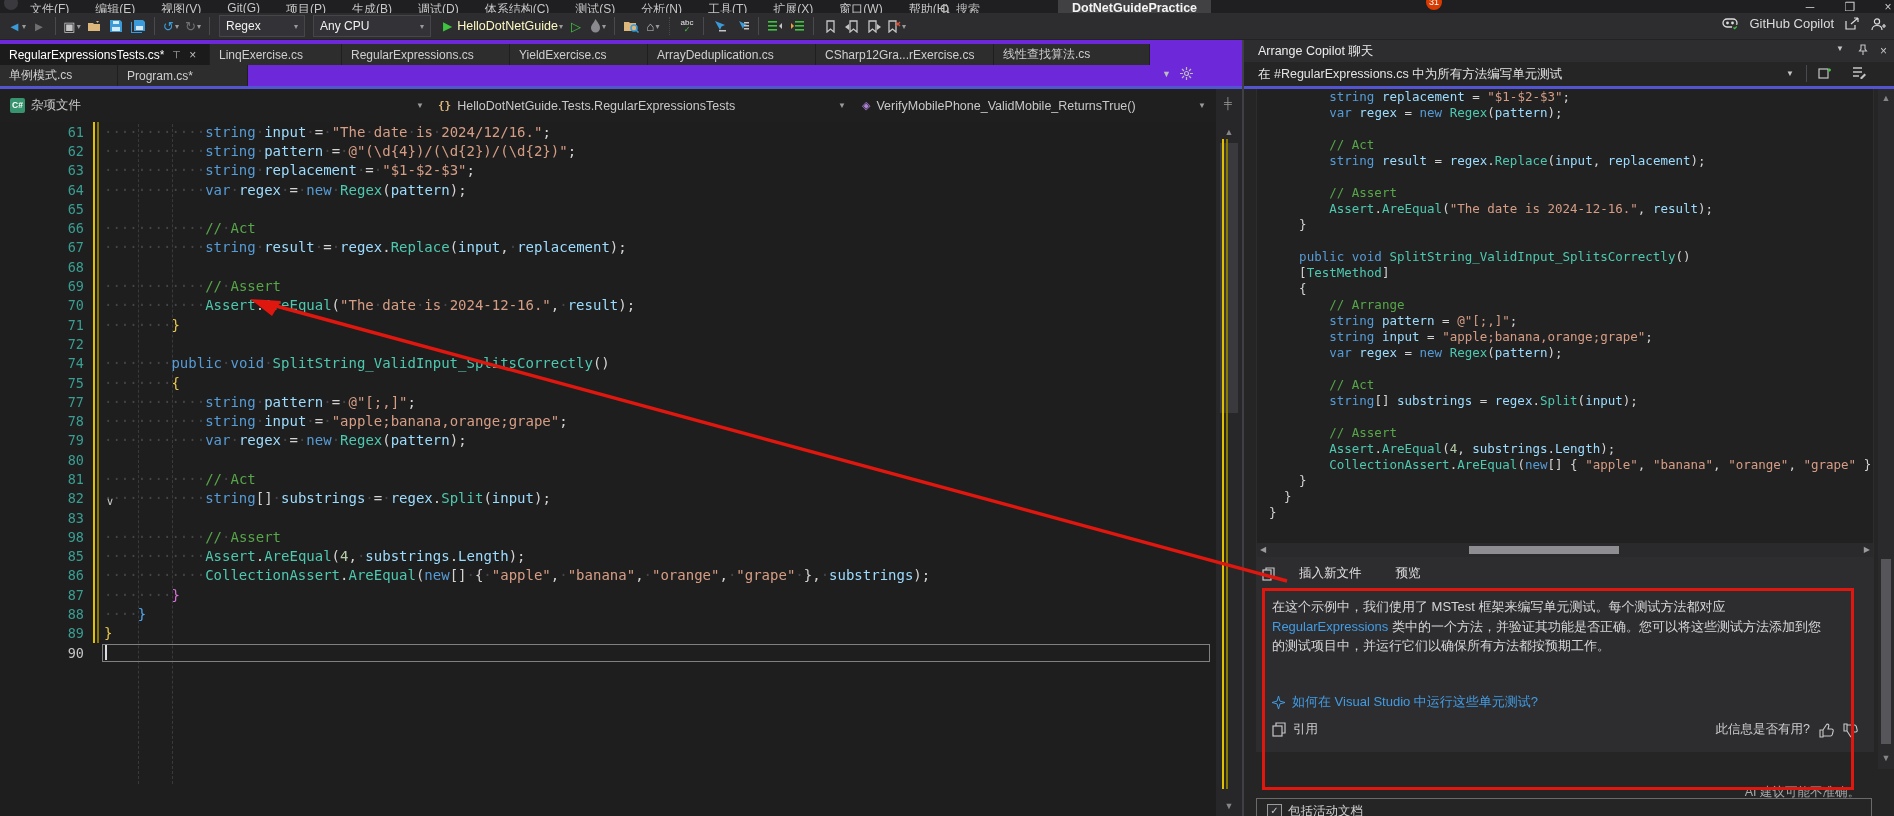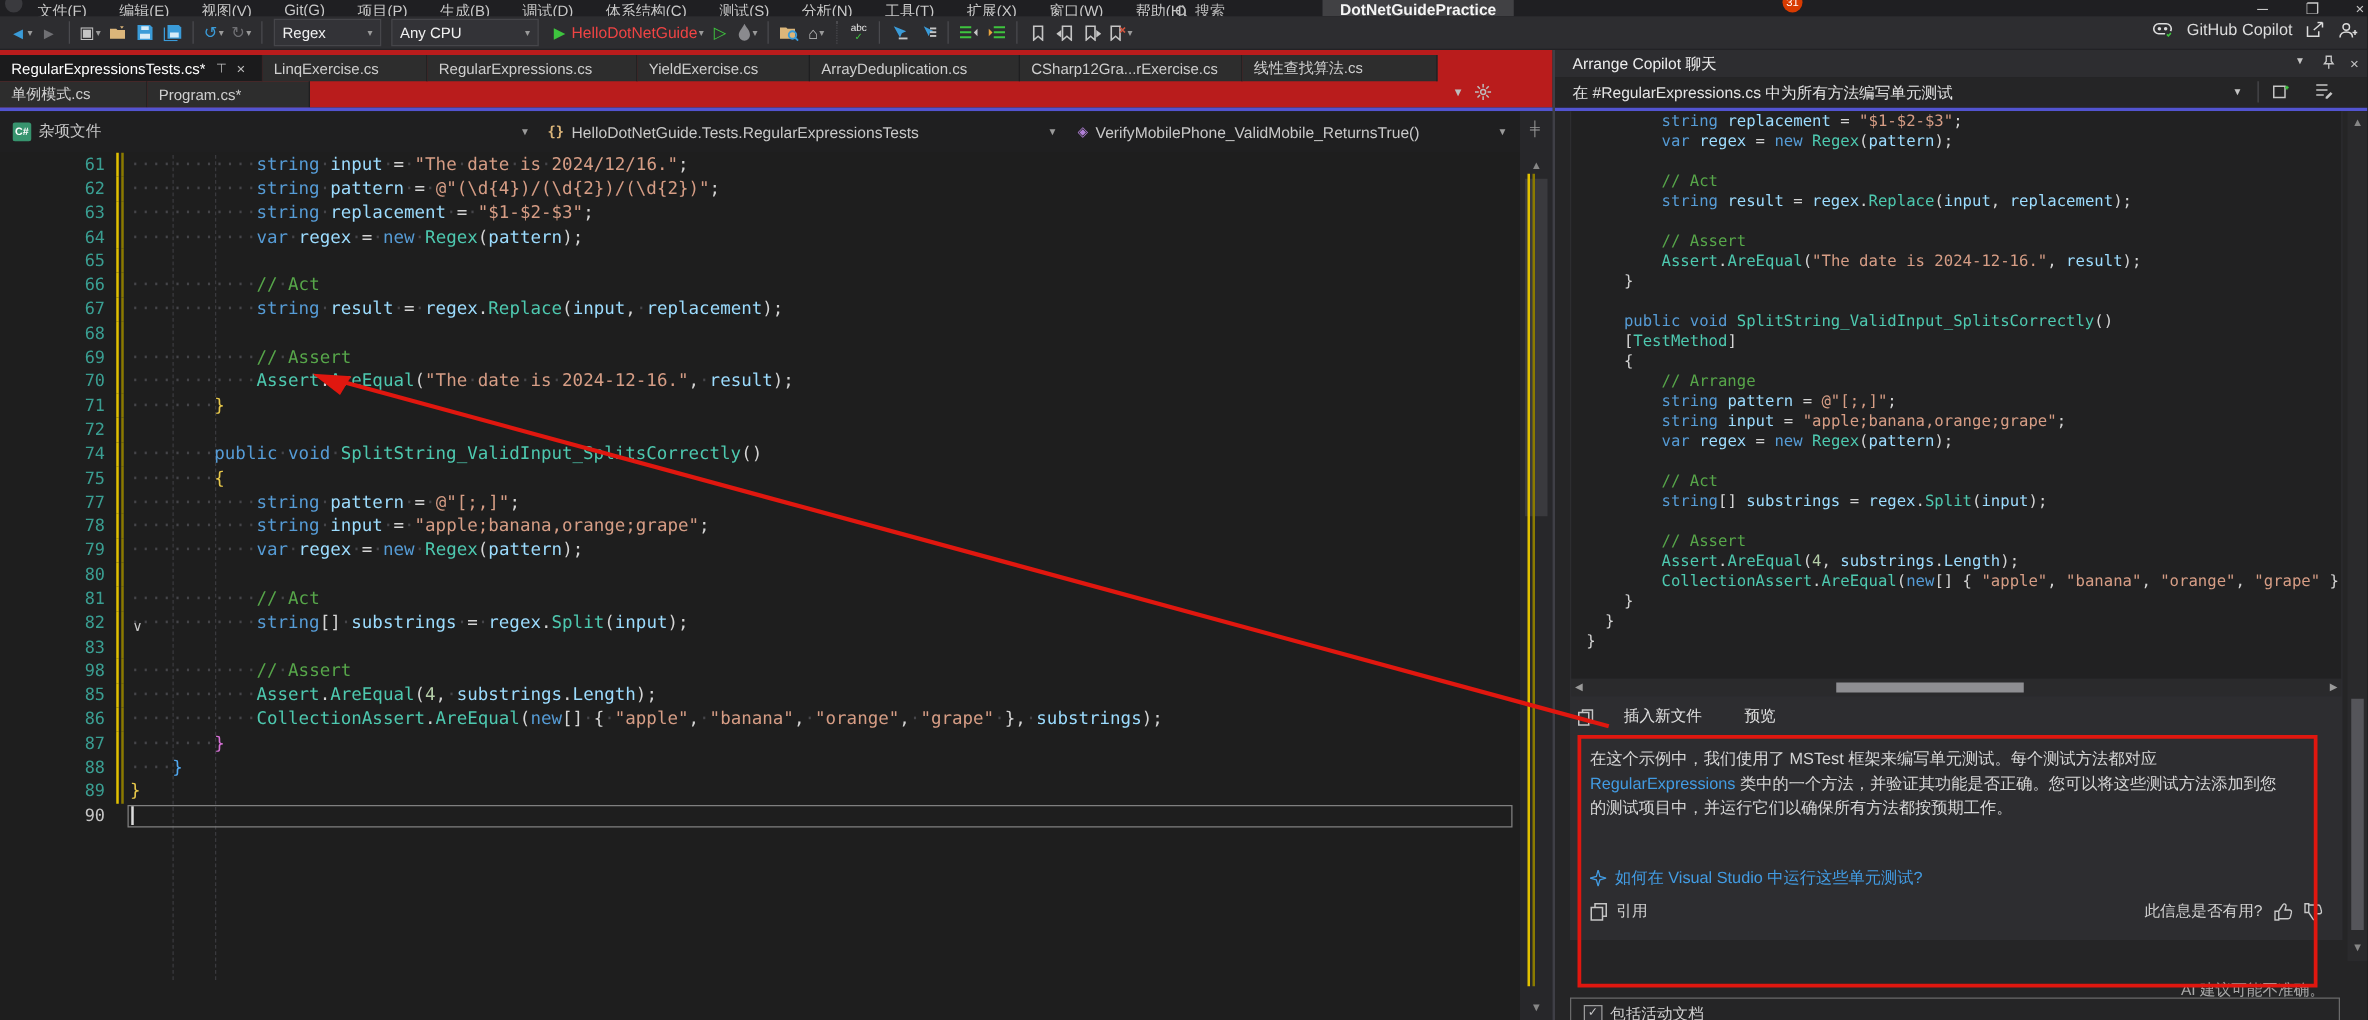--- a/index.html
+++ b/index.html
@@ -17,21 +17,21 @@
   .win-btn{position:absolute;top:0;color:#c8c8c8;font-size:12px;width:28px;text-align:center;}
   
   #toolbar{left:0;top:13px;width:1894px;height:27px;background:#2d2d30;border-bottom:1px solid #222225;display:flex;align-items:center;padding-left:6px;box-sizing:border-box;z-index:5;}
   .tb-ico{height:18px;min-width:18px;display:flex;align-items:center;justify-content:center;margin:0 2px;font-size:13px;color:#c5c5c5;}
   .tb-sep{width:1px;height:18px;background:#4a4a4e;margin:0 5px;}
   .tb-dd{color:#9a9a9a;font-size:8px;margin-left:1px;}
   .combo{height:20px;background:#333337;border:1px solid #46464a;color:#f1f1f1;font-size:12px;display:flex;align-items:center;padding:0 6px;margin:0 4px;justify-content:space-between;}
   .blue{color:#3a9bd8;} .green{color:#3ec43e;} .gold{color:#dcb67a;} .dim{color:#6f6f73;}
   #tb-right{position:absolute;right:8px;top:16px;display:flex;align-items:center;gap:10px;color:#dcdcdc;font-size:13px;}
   
-  #tabstrip{left:0;top:40px;width:1242px;height:46px;background:#b91c1c;}
+  #tabstrip{left:0;top:40px;width:1242px;height:46px;background:#6d28d9;}
   .tabrow{position:absolute;left:0;display:flex;height:21px;}
   .tab{height:21px;display:flex;align-items:center;padding:0 9px;box-sizing:border-box;font-size:12px;color:#cfcfcf;background:#2d2d2d;border-right:1px solid #1f1f20;white-space:nowrap;overflow:hidden;}
   .tab.active{background:#1b1b1c;color:#ffffff;}
   .tab .ticon{margin-left:8px;color:#bdbdbd;font-size:10px;}
   #purple-line{left:0;top:86px;width:1894px;height:3px;background:#5254d0;}
   #tabwell-dd{left:1162px;top:69px;color:#bdbdbd;font-size:9px;}
   #tabwell-gear{left:1180px;top:67px;}
   
   #navbar{left:0;top:89px;width:1216px;height:33px;background:#1f1f20;color:#c8c8c8;font-size:12.5px;}
   .nav-sec{position:absolute;top:0;height:33px;display:flex;align-items:center;gap:6px;overflow:hidden;}
@@ -75,21 +75,21 @@
   .cp-line{height:16px;white-space:pre;font-family:"DejaVu Sans Mono",monospace;font-size:12.5px;line-height:16px;padding-left:12px;}
   #cp-hscroll{position:absolute;left:1px;top:454px;width:616px;height:14px;background:#2a2a2c;}
   #cp-hthumb{position:absolute;left:212px;top:3px;width:150px;height:8px;background:#8e8e92;}
   .hs-arrow{position:absolute;top:2px;color:#9a9a9a;font-size:8px;}
   #cp-actions{position:absolute;left:6px;top:473px;display:flex;align-items:center;gap:14px;color:#e0e0e0;font-size:12.5px;}
   .cp-btn{padding:3px 10px;cursor:pointer;}
   #cp-msg{position:absolute;left:16px;top:508px;width:560px;color:#d6d6d6;font-size:13px;line-height:19.5px;}
   .cp-link{color:#429ce3;cursor:pointer;}
   #cp-followup{position:absolute;left:16px;top:604px;color:#429ce3;font-size:13px;display:flex;gap:7px;align-items:center;}
   #cp-cite-row{position:absolute;left:16px;top:632px;width:586px;color:#d0d0d0;font-size:12.5px;display:flex;align-items:center;}
-  #cp-feedback{margin-left:auto;display:flex;align-items:center;gap:9px;}
+  #cp-feedback{margin-left:auto;display:flex;align-items:flex-end;gap:9px;}
   #cp-disclaimer{position:absolute;left:0;top:695px;width:616px;text-align:right;color:#a8a8a8;font-size:12.5px;}
   #cp-inputbox{position:absolute;left:12px;top:709px;width:616px;height:60px;background:#252526;border:1px solid #6a6a6a;box-sizing:border-box;}
   #cp-inputbox .chk{position:absolute;left:10px;top:5px;width:13px;height:13px;border:1px solid #9a9a9a;color:#c8c8c8;font-size:10px;line-height:12px;text-align:center;background:#2d2d30;}
   #cp-inputbox .lbl{position:absolute;left:31px;top:4px;color:#d0d0d0;font-size:12.5px;}
   #cp-vscroll{left:1878px;top:89px;width:16px;height:680px;background:#2a2a2c;}
   #cp-vthumb{position:absolute;left:3px;top:470px;width:10px;height:185px;background:#55555a;}
   
   #annot-svg{left:0;top:0;width:1894px;height:816px;z-index:40;pointer-events:none;}
   #annot-rect{left:1262px;top:588px;width:586px;height:196px;border:3px solid #e0170f;z-index:41;pointer-events:none;}
   svg{display:block;}
@@ -161,21 +161,21 @@
   <div class="combo" style="width:72px;">
       <span>Regex</span>
       <span class="tb-dd">▾</span>
     </div>
   <div class="combo" style="width:104px;">
       <span>Any CPU</span>
       <span class="tb-dd">▾</span>
     </div>
   <span class="tb-ico" style="margin-left:8px;">
     <span class="green" style="font-size:12px;">▶</span>
-    <span style="color:#ef4444;font-size:12.5px;margin-left:5px;">HelloDotNetGuide</span>
+    <span style="color:#fef9c3;font-size:12.5px;margin-left:5px;">HelloDotNetGuide</span>
     <span class="tb-dd">▾</span>
   </span>
   <span class="tb-ico green">▷</span>
   <span class="tb-ico dim">
     <svg width="11" height="14" viewBox="0 0 11 14">
         <path d="M5.5 0C7 3 10 5 10 9a4.5 4.5 0 0 1-9 0C1 6 3.5 4.5 5.5 0z" fill="#8a8a8e"></path>
       </svg>
     <span class="tb-dd">▾</span>
   </span>
   <span class="tb-sep"></span>

